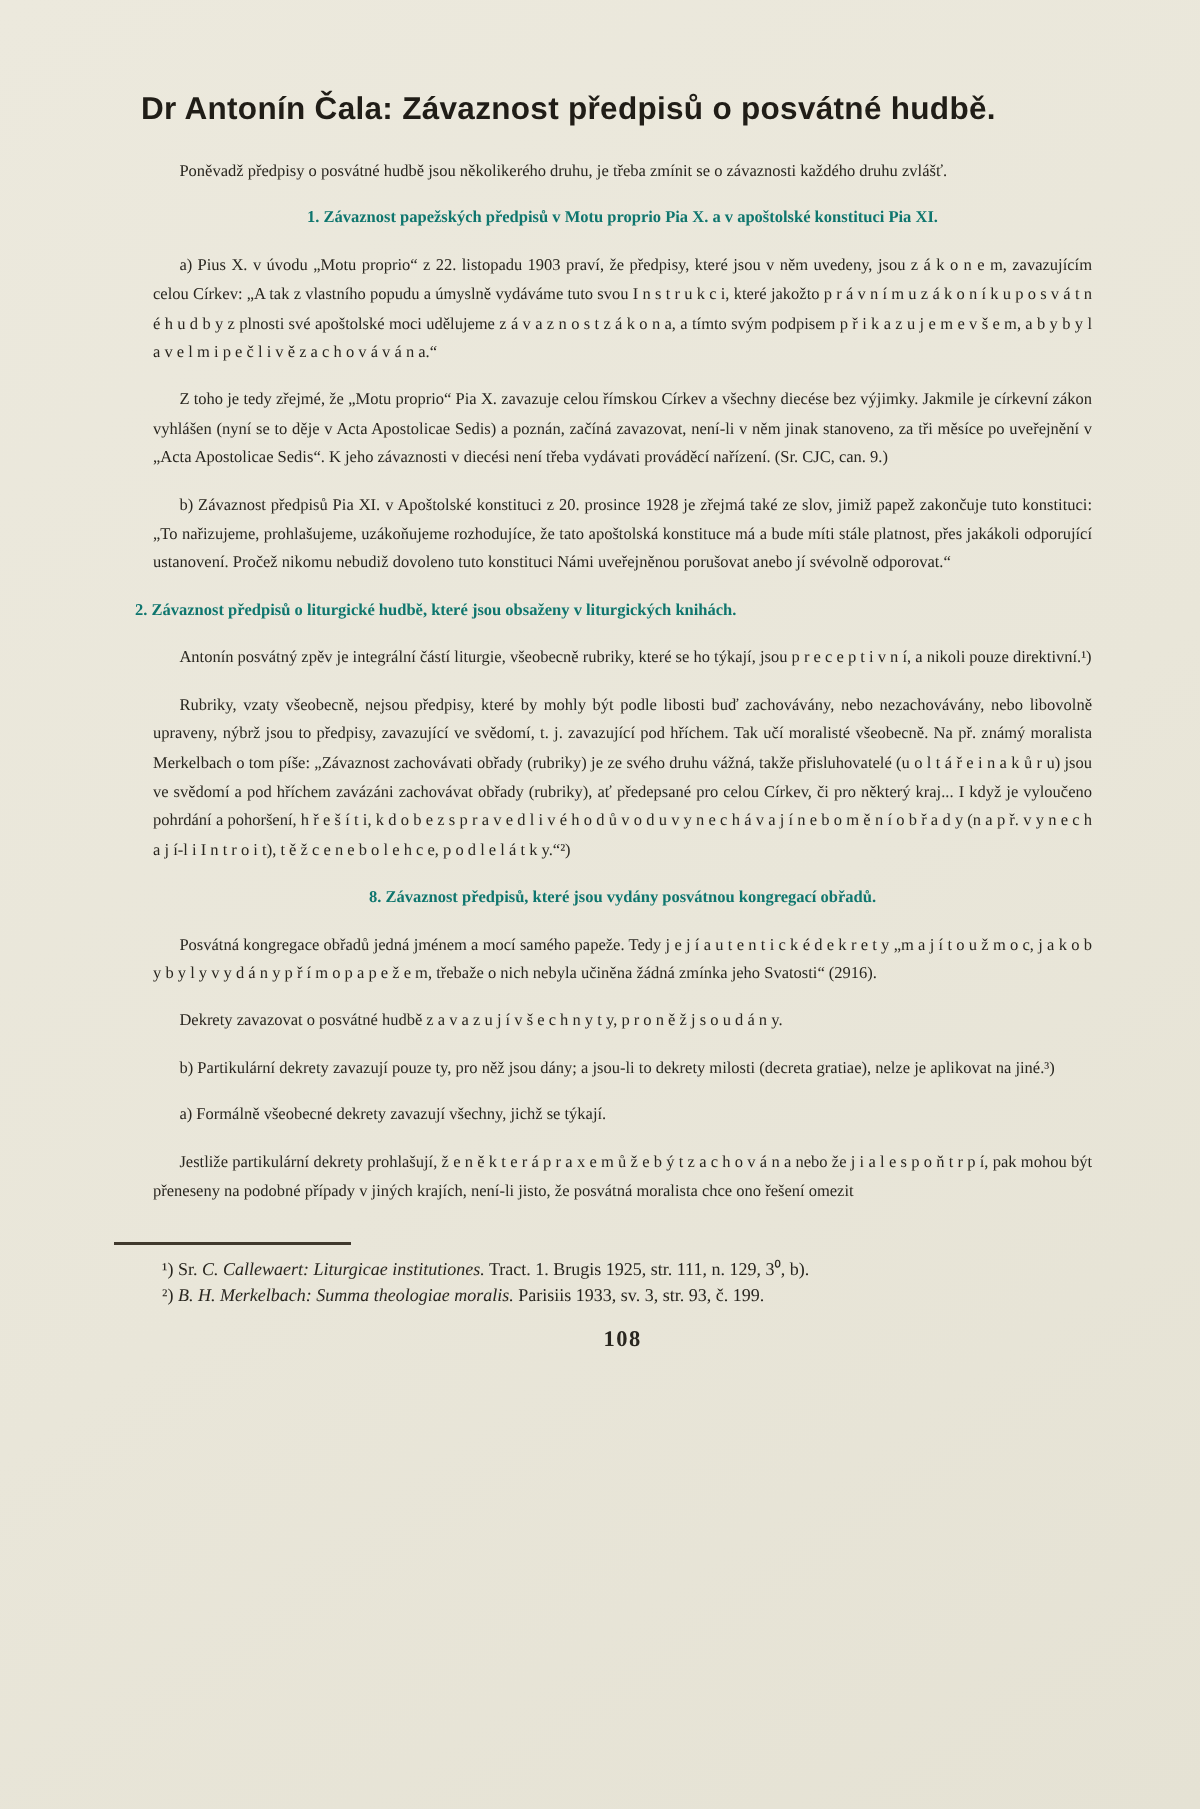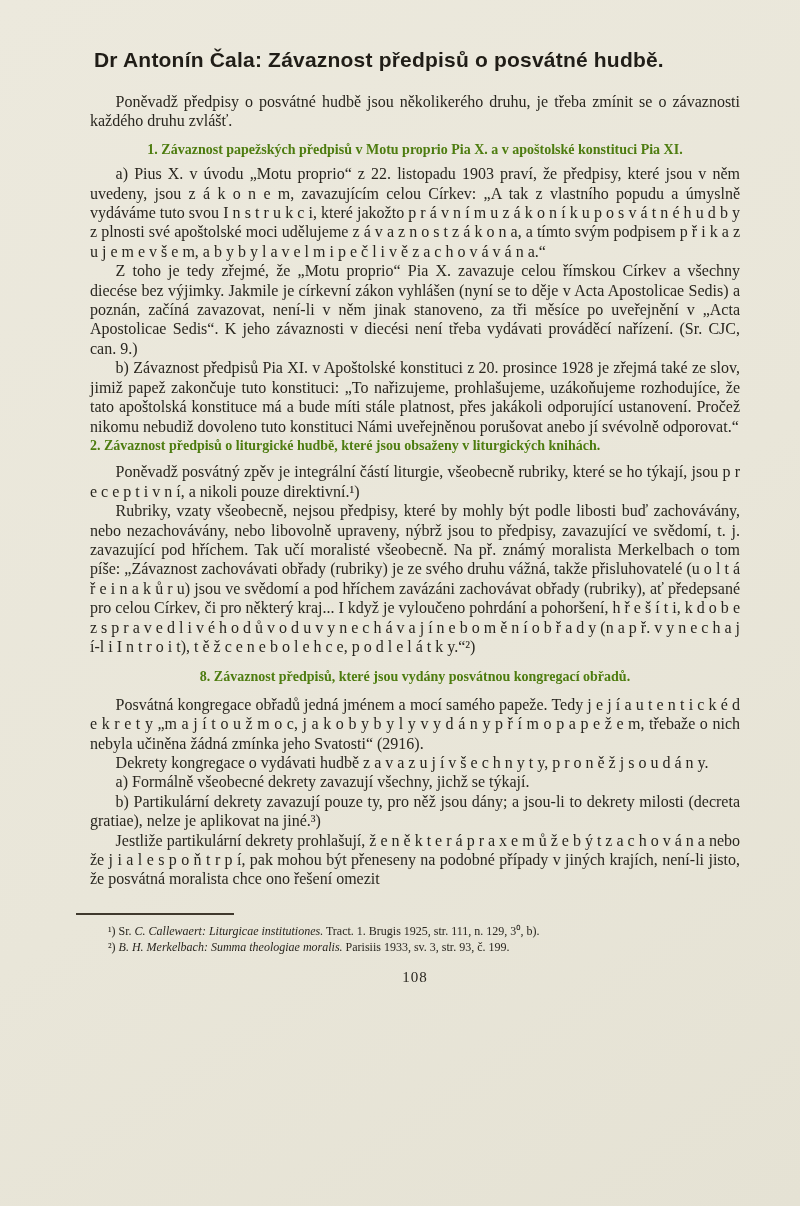--- a/index.html
+++ b/index.html
@@ -11,46 +11,46 @@
     height: 1206px;
     overflow: hidden;
     background: linear-gradient(145deg, #ece9dd 0%, #e9e6d9 55%, #e5e2d4 100%);
     color: #29261f;
     font-family: "Liberation Serif", serif;
   }
   .page {
     box-sizing: border-box;
     width: 800px;
     height: 1206px;
-    padding: 48px 60px 0 90px;
+    padding: 61px 60px 0 90px;
   }
   .title {
     font-family: "Liberation Sans", sans-serif;
     font-weight: 700;
     font-size: 21px;
     letter-spacing: 0.2px;
     color: #201d17;
     margin: 0 0 0 4px;
   }
   .body-text {
-    margin: 0;
-    font-size: 16px;
+    margin: 12px;
+    font-size: 11px;
     line-height: 19.4px;
     text-align: justify;
     text-indent: 1.6em;
   }
   .intro {
     margin-top: 20px;
   }
   .heading {
-    font-size: 14px;
+    font-size: 11px;
     font-weight: 700;
     line-height: 19.4px;
     margin: 0;
-    color: #4d7c0f;
+    color: #0f766e;
   }
   .heading-centered {
     text-align: center;
   }
   .h1 { margin-top: 9px; margin-bottom: 5px; }
   .h2 { margin-bottom: 7px; text-align: justify; }
   .h3 { margin-top: 11px; margin-bottom: 8px; }
   .footnote-sep {
     width: 158px;
     height: 0;
@@ -66,48 +66,49 @@
     text-indent: 1.5em;
   }
   .footnotes .fn-italic {
     font-style: italic;
   }
   .page-number {
     text-align: center;
     font-size: 15px;
     margin-top: 13px;
     letter-spacing: 1px;
+    font-weight: bold;
   }
 </style>
 </head>
 <body>
 
 <div class="page">
 
   <h1 class="title">Dr Antonín Čala: Závaznost předpisů o posvátné hudbě.</h1>
 
   <p class="body-text intro">Poněvadž předpisy o posvátné hudbě jsou několikerého druhu, je třeba zmínit se o závaznosti každého druhu zvlášť.</p>
 
   <h2 class="heading heading-centered h1">1. Závaznost papežských předpisů v Motu proprio Pia X. a v apoštolské konstituci Pia XI.</h2>
 
   <p class="body-text">a) Pius X. v úvodu „Motu proprio“ z 22. listopadu 1903 praví, že předpisy, které jsou v něm uvedeny, jsou z á k o n e m, zavazujícím celou Církev: „A tak z vlastního popudu a úmyslně vydáváme tuto svou I n s t r u k c i, které jakožto p r á v n í m u z á k o n í k u p o s v á t n é h u d b y z plnosti své apoštolské moci udělujeme z á v a z n o s t z á k o n a, a tímto svým podpisem p ř i k a z u j e m e v š e m, a b y b y l a v e l m i p e č l i v ě z a c h o v á v á n a.“</p>
   <p class="body-text">Z toho je tedy zřejmé, že „Motu proprio“ Pia X. zavazuje celou římskou Církev a všechny diecése bez výjimky. Jakmile je církevní zákon vyhlášen (nyní se to děje v Acta Apostolicae Sedis) a poznán, začíná zavazovat, není-li v něm jinak stanoveno, za tři měsíce po uveřejnění v „Acta Apostolicae Sedis“. K jeho závaznosti v diecési není třeba vydávati prováděcí nařízení. (Sr. CJC, can. 9.)</p>
   <p class="body-text">b) Závaznost předpisů Pia XI. v Apoštolské konstituci z 20. prosince 1928 je zřejmá také ze slov, jimiž papež zakončuje tuto konstituci: „To nařizujeme, prohlašujeme, uzákoňujeme rozhodujíce, že tato apoštolská konstituce má a bude míti stále platnost, přes jakákoli odporující ustanovení. Pročež nikomu nebudiž dovoleno tuto konstituci Námi uveřejněnou porušovat anebo jí svévolně odporovat.“</p>
 
   <h2 class="heading h2">2. Závaznost předpisů o liturgické hudbě, které jsou obsaženy v liturgických knihách.</h2>
 
-  <p class="body-text">Poněvadž posvátný zpěv je integrální částí liturgie, všeobecně rubriky, které se ho týkají, jsou p r e c e p t i v n í, a nikoli pouze direktivní.¹)</p>
+  <p class="body-text">Antonín posvátný zpěv je integrální částí liturgie, všeobecně rubriky, které se ho týkají, jsou p r e c e p t i v n í, a nikoli pouze direktivní.¹)</p>
   <p class="body-text">Rubriky, vzaty všeobecně, nejsou předpisy, které by mohly být podle libosti buď zachovávány, nebo nezachovávány, nebo libovolně upraveny, nýbrž jsou to předpisy, zavazující ve svědomí, t. j. zavazující pod hříchem. Tak učí moralisté všeobecně. Na př. známý moralista Merkelbach o tom píše: „Závaznost zachovávati obřady (rubriky) je ze svého druhu vážná, takže přisluhovatelé (u o l t á ř e i n a k ů r u) jsou ve svědomí a pod hříchem zavázáni zachovávat obřady (rubriky), ať předepsané pro celou Církev, či pro některý kraj... I když je vyloučeno pohrdání a pohoršení, h ř e š í t i, k d o b e z s p r a v e d l i v é h o d ů v o d u v y n e c h á v a j í n e b o m ě n í o b ř a d y (n a p ř. v y n e c h a j í-l i I n t r o i t), t ě ž c e n e b o l e h c e, p o d l e l á t k y.“²)</p>
 
   <h2 class="heading heading-centered h3">8. Závaznost předpisů, které jsou vydány posvátnou kongregací obřadů.</h2>
 
   <p class="body-text">Posvátná kongregace obřadů jedná jménem a mocí samého papeže. Tedy j e j í a u t e n t i c k é d e k r e t y „m a j í t o u ž m o c, j a k o b y b y l y v y d á n y p ř í m o p a p e ž e m, třebaže o nich nebyla učiněna žádná zmínka jeho Svatosti“ (2916).</p>
-  <p class="body-text">Dekrety kongregace o vydávati hudbě z a v a z u j í v š e c h n y t y, p r o n ě ž j s o u d á n y.</p>
+  <p class="body-text">Dekrety zavazovat o posvátné hudbě z a v a z u j í v š e c h n y t y, p r o n ě ž j s o u d á n y.</p>
+  <p class="body-text">b) Partikulární dekrety zavazují pouze ty, pro něž jsou dány; a jsou-li to dekrety milosti (decreta gratiae), nelze je aplikovat na jiné.³)</p>
   <p class="body-text">a) Formálně všeobecné dekrety zavazují všechny, jichž se týkají.</p>
-  <p class="body-text">b) Partikulární dekrety zavazují pouze ty, pro něž jsou dány; a jsou-li to dekrety milosti (decreta gratiae), nelze je aplikovat na jiné.³)</p>
   <p class="body-text">Jestliže partikulární dekrety prohlašují, ž e n ě k t e r á p r a x e m ů ž e b ý t z a c h o v á n a nebo že j i a l e s p o ň t r p í, pak mohou být přeneseny na podobné případy v jiných krajích, není-li jisto, že posvátná moralista chce ono řešení omezit</p>
 
   <hr class="footnote-sep">
 
   <div class="footnotes">
     <p><span>¹) Sr. </span><span class="fn-italic">C. Callewaert: Liturgicae institutiones.</span><span> Tract. 1. Brugis 1925, str. 111, n. 129, 3⁰, b).</span></p>
     <p><span>²) </span><span class="fn-italic">B. H. Merkelbach: Summa theologiae moralis.</span><span> Parisiis 1933, sv. 3, str. 93, č. 199.</span></p>
   </div>
 
   <div class="page-number">108</div>

